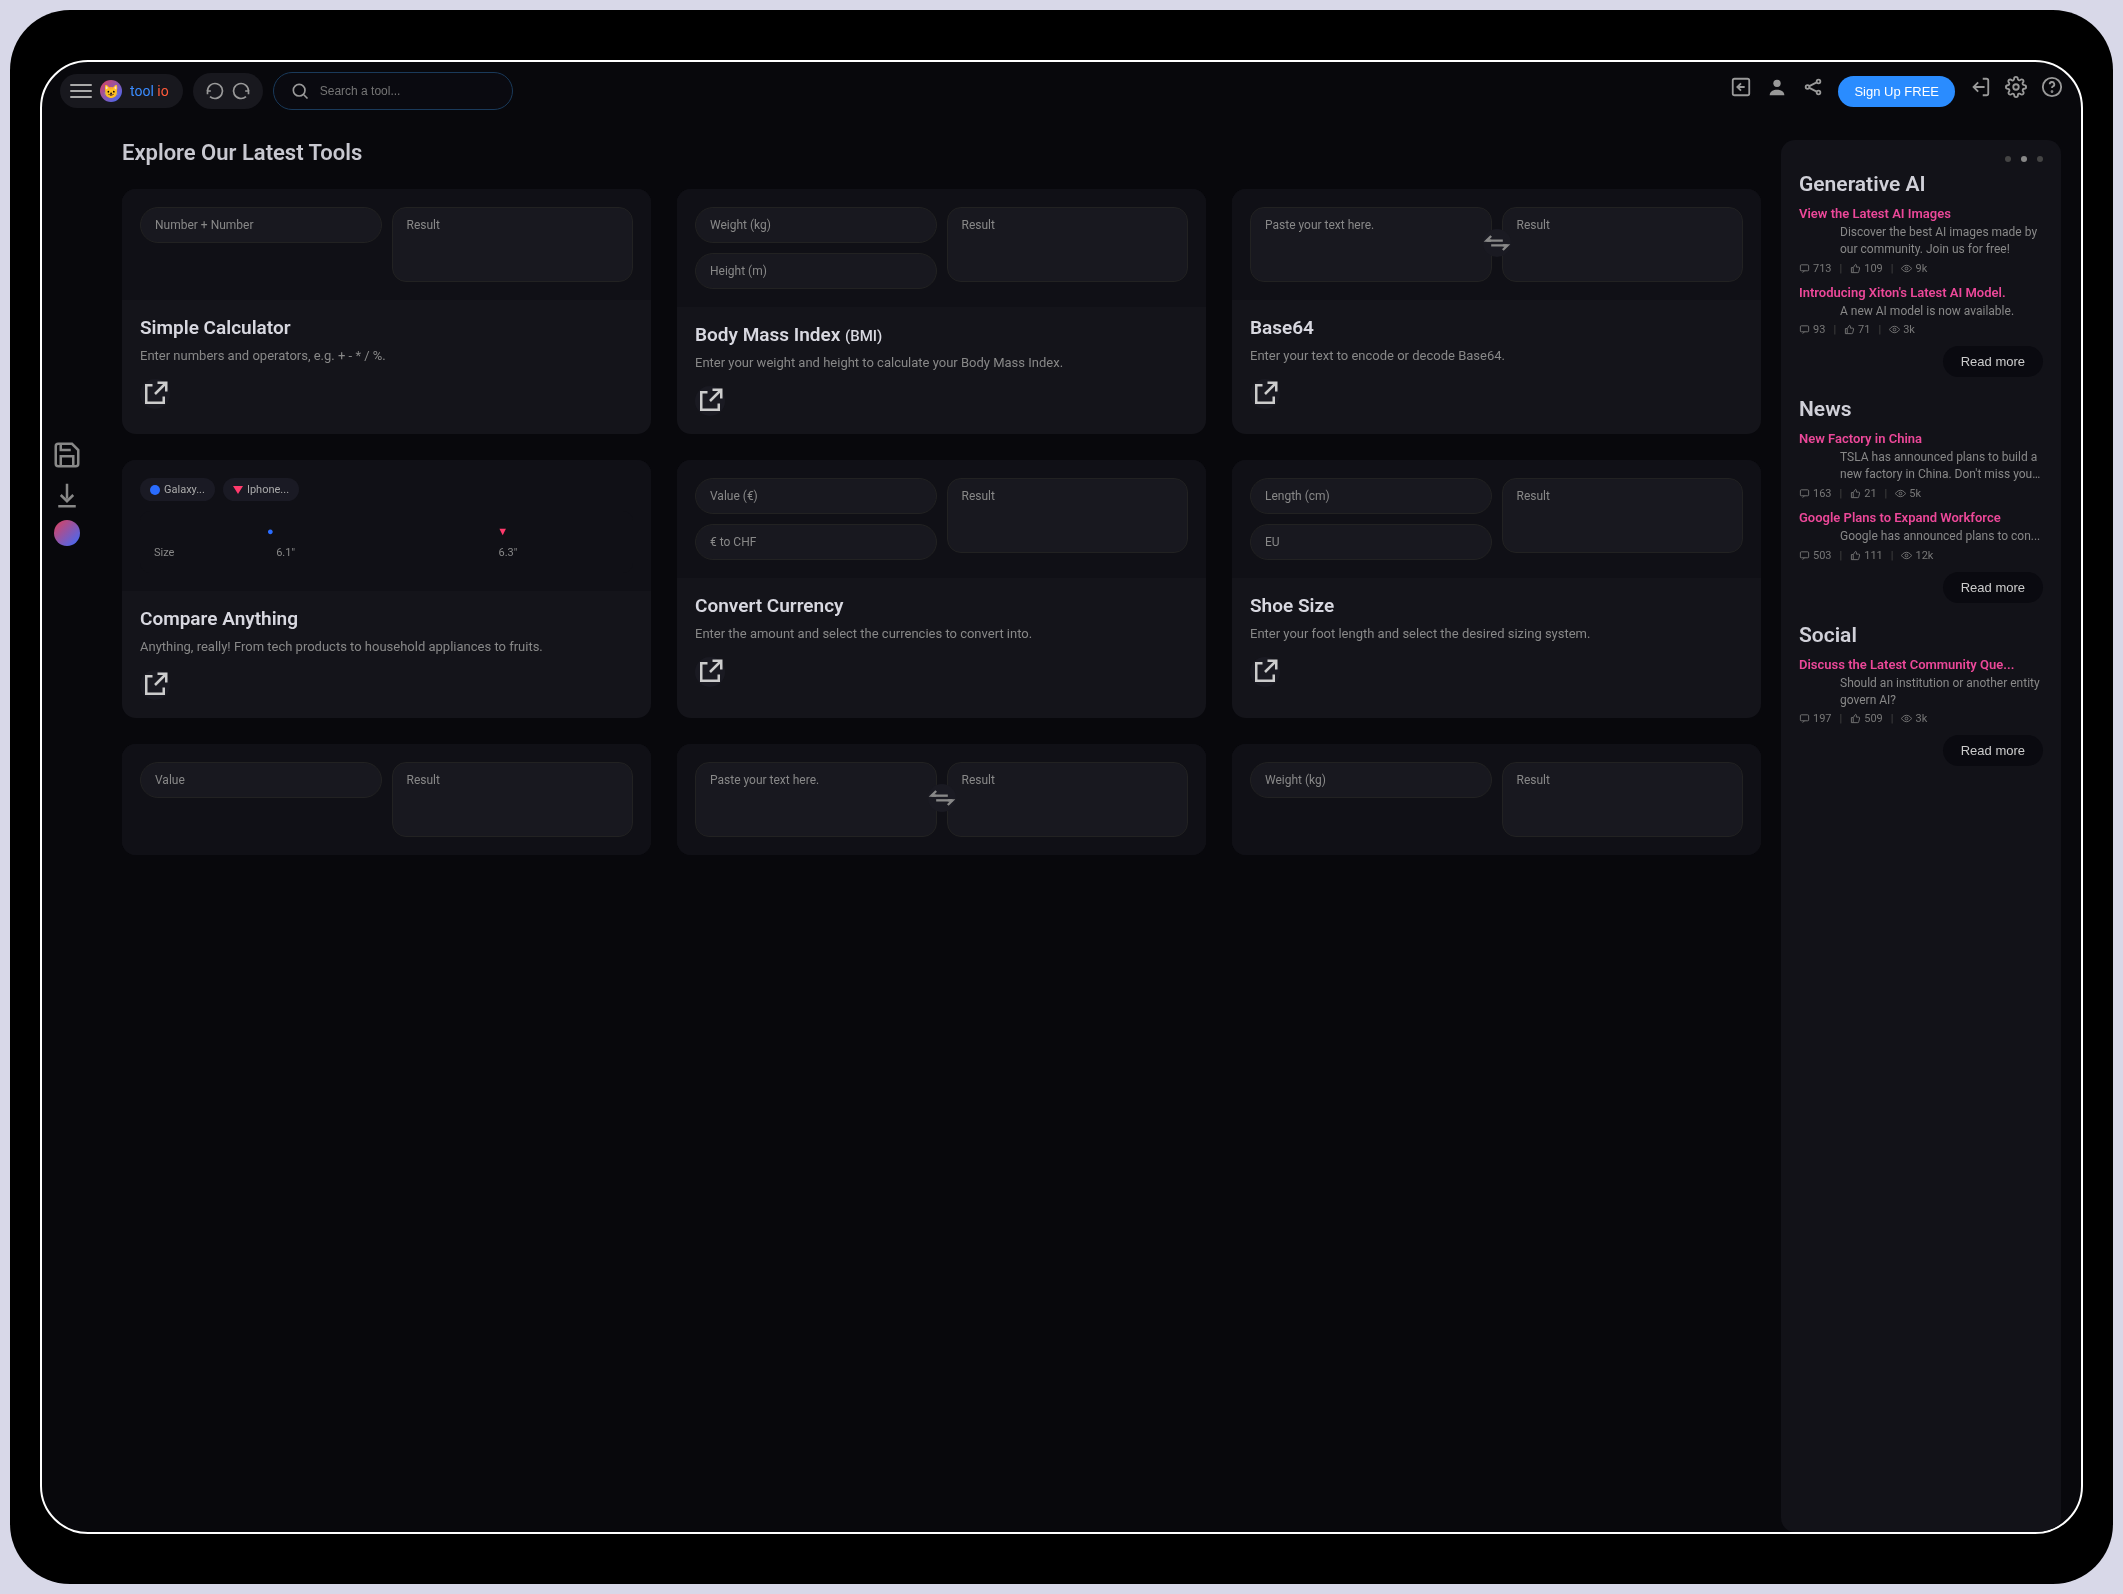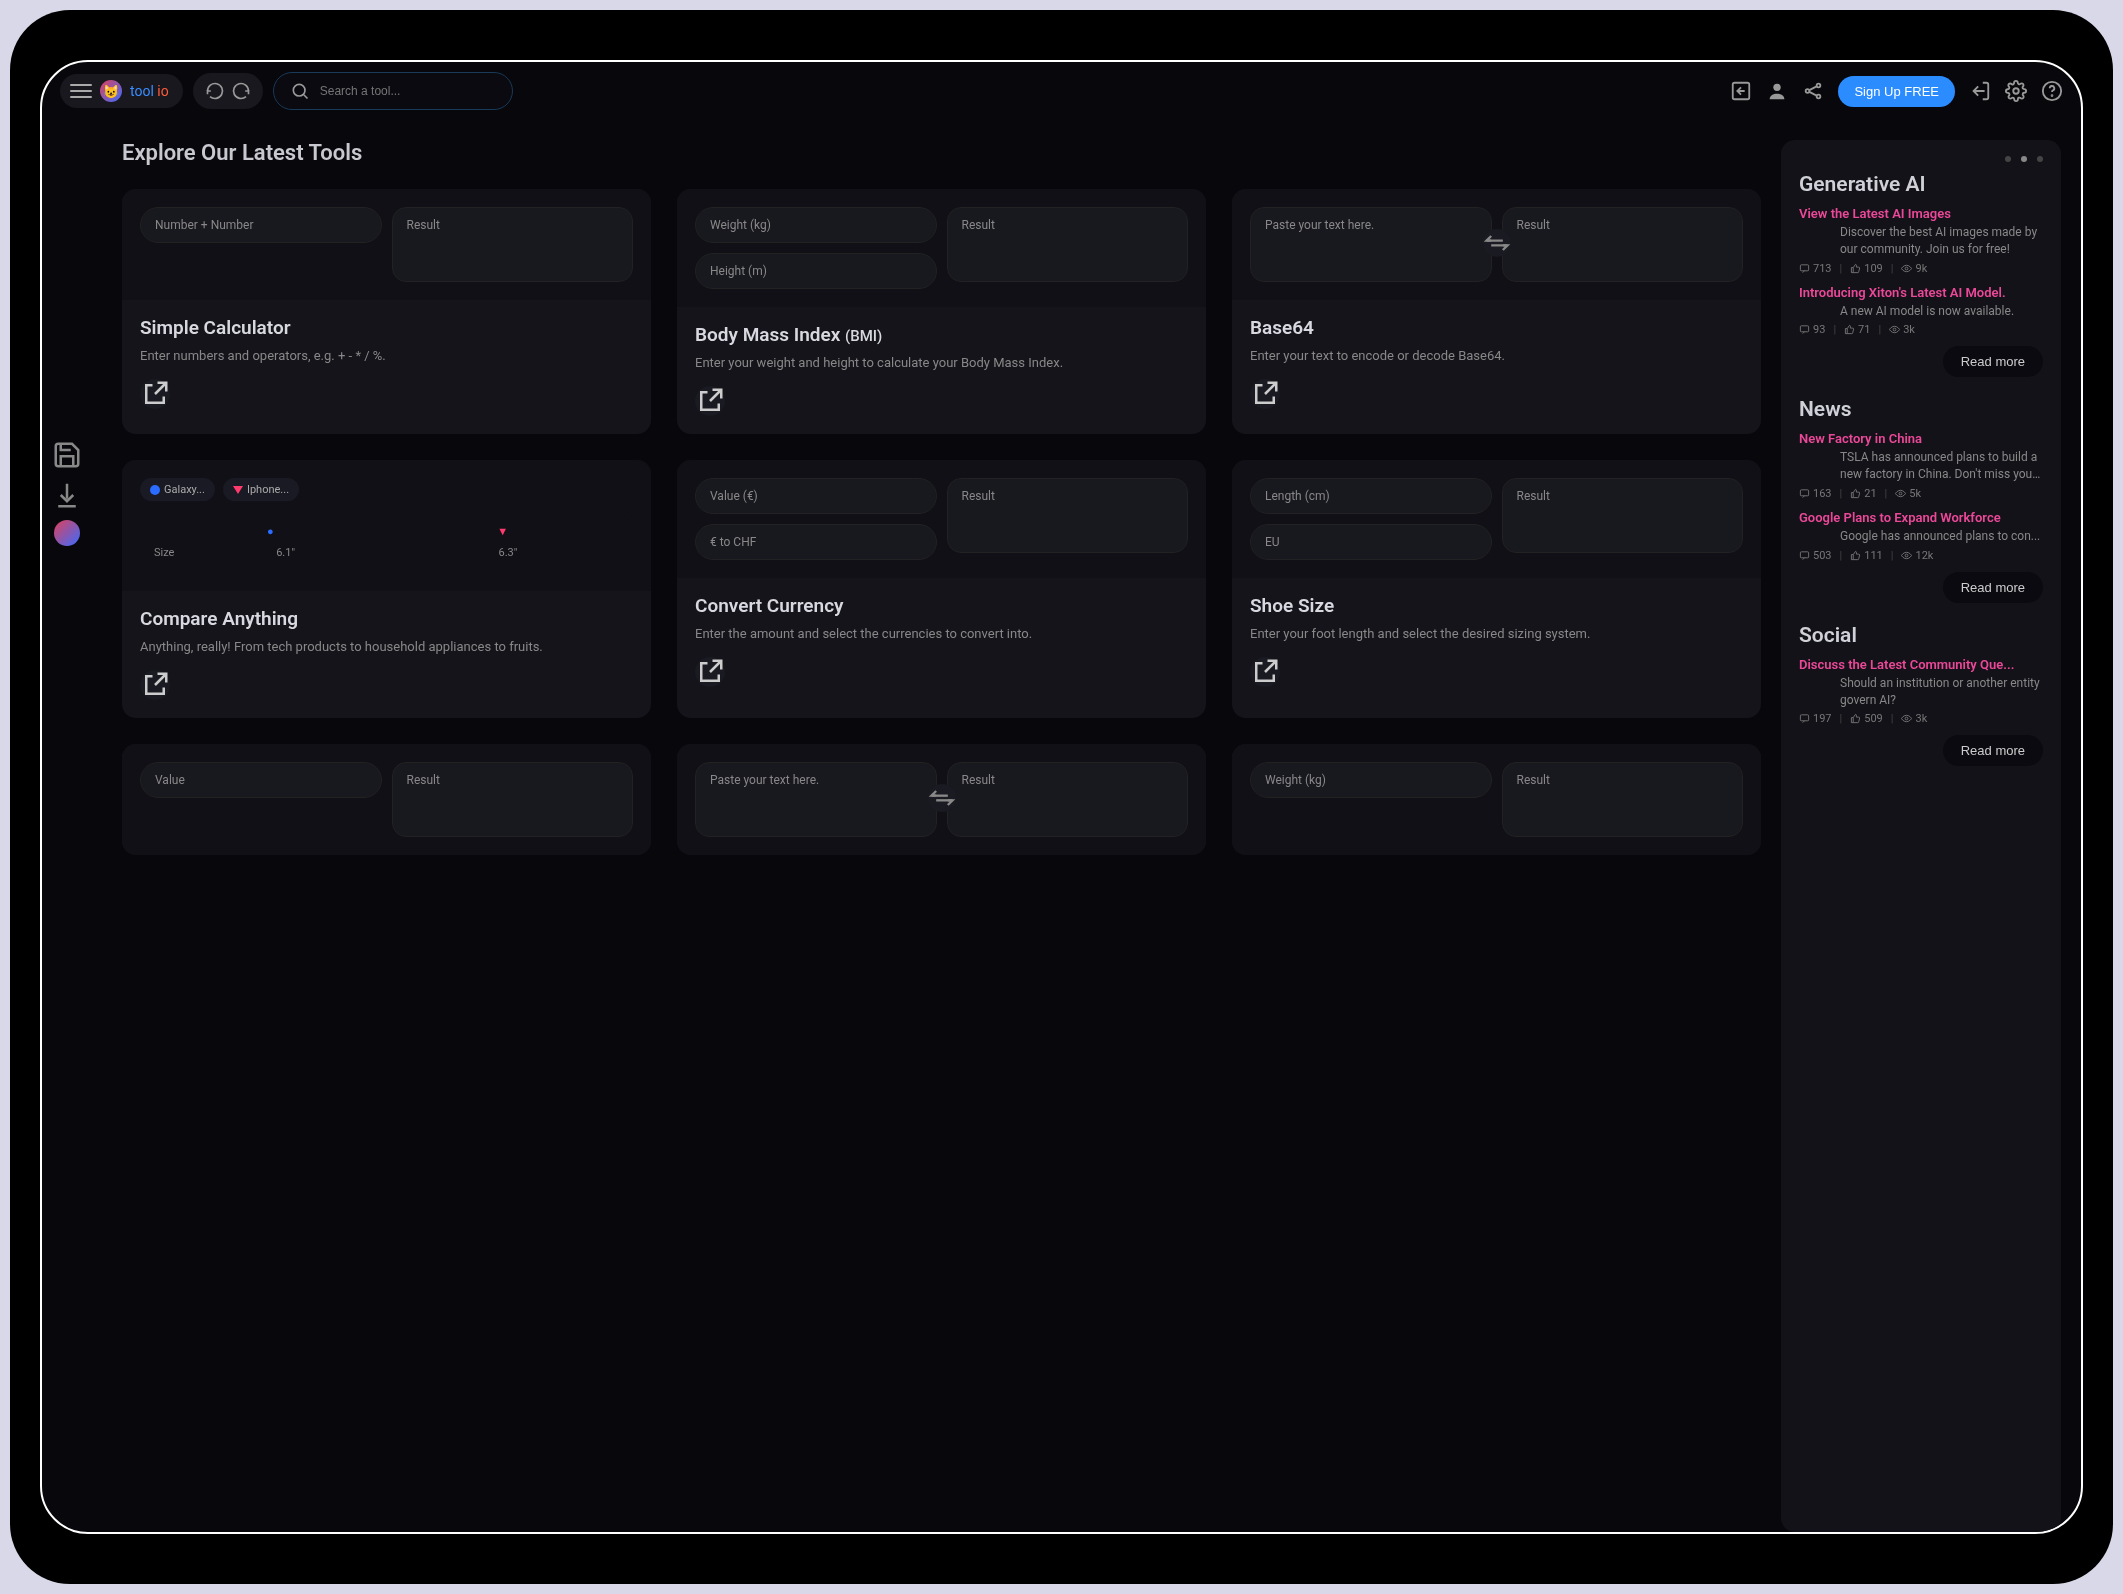--- a/index.html
+++ b/index.html
@@ -75,21 +75,21 @@
     .search-bar {
       display: flex; align-items: center; gap: 10px;
       background: #0a0a10; border: 1px solid #1a3a5a;
       border-radius: 24px; padding: 8px 16px; width: 240px;
     }
     .search-bar input {
       background: transparent; border: none; outline: none;
       color: #aaa; font-size: 12px;
     }
     .topbar-spacer { flex: 1; }
-    .right-actions { display: flex; align-items: center; gap: 14px; }
+    .right-actions { display: flex; align-items: flex-start; gap: 14px; }
     .action-icon { width: 22px; height: 22px; color: #999; cursor: pointer; display: flex; align-items: center; justify-content: center; }
     .signup-btn {
       background: #2a8cff; color: #fff; border: none;
       border-radius: 20px; padding: 8px 16px; font-size: 13px;
       font-weight: 500; cursor: pointer;
     }
     
     .main-layout { display: flex; flex: 1; overflow: hidden; }
     .left-rail {
       width: 50px; display: flex; flex-direction: column;

